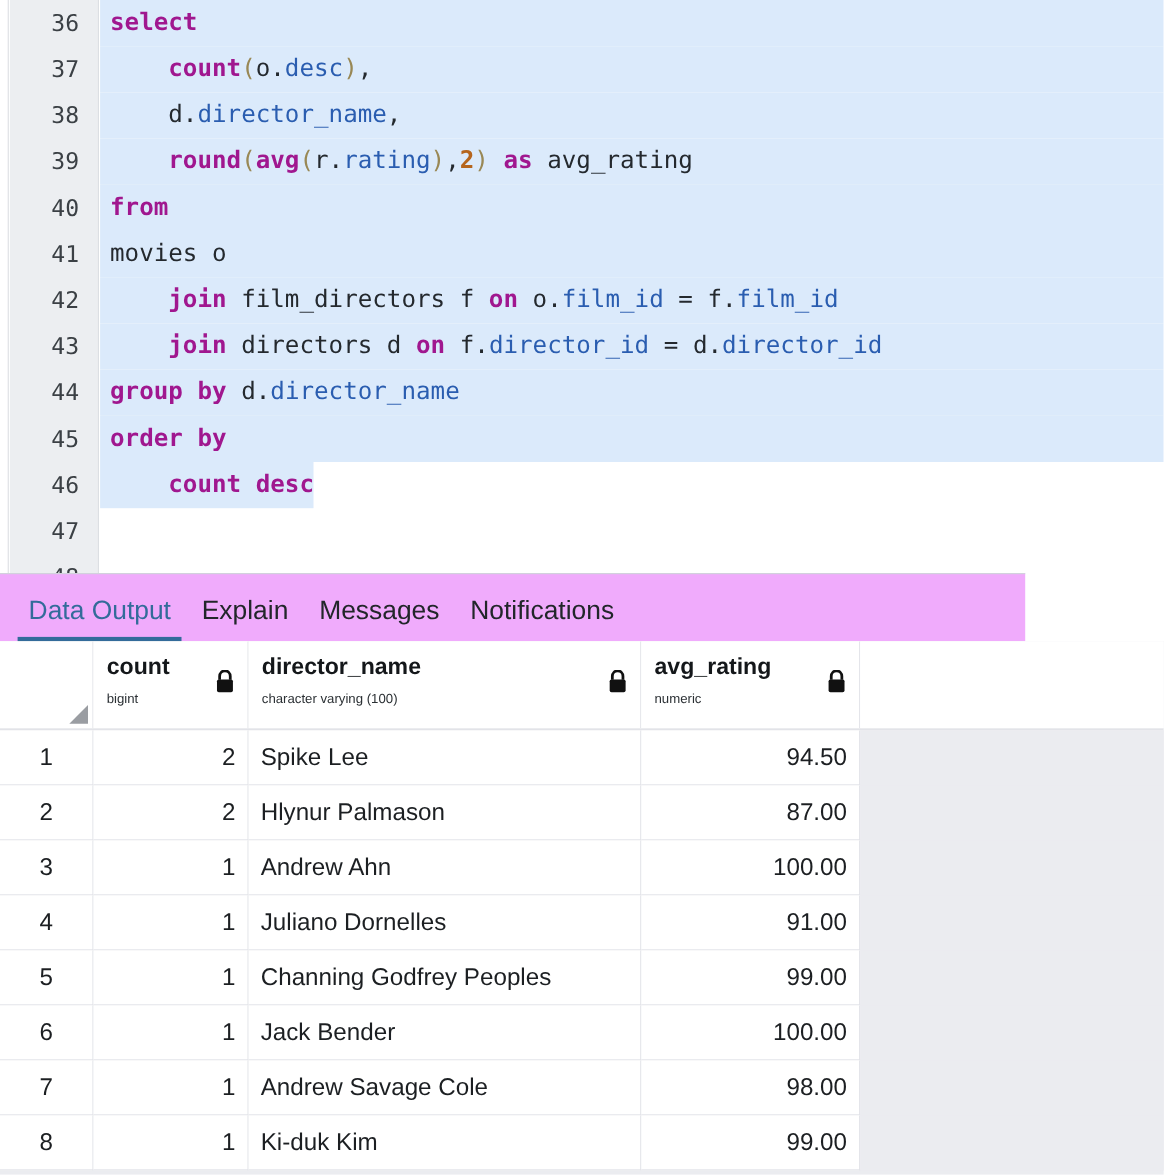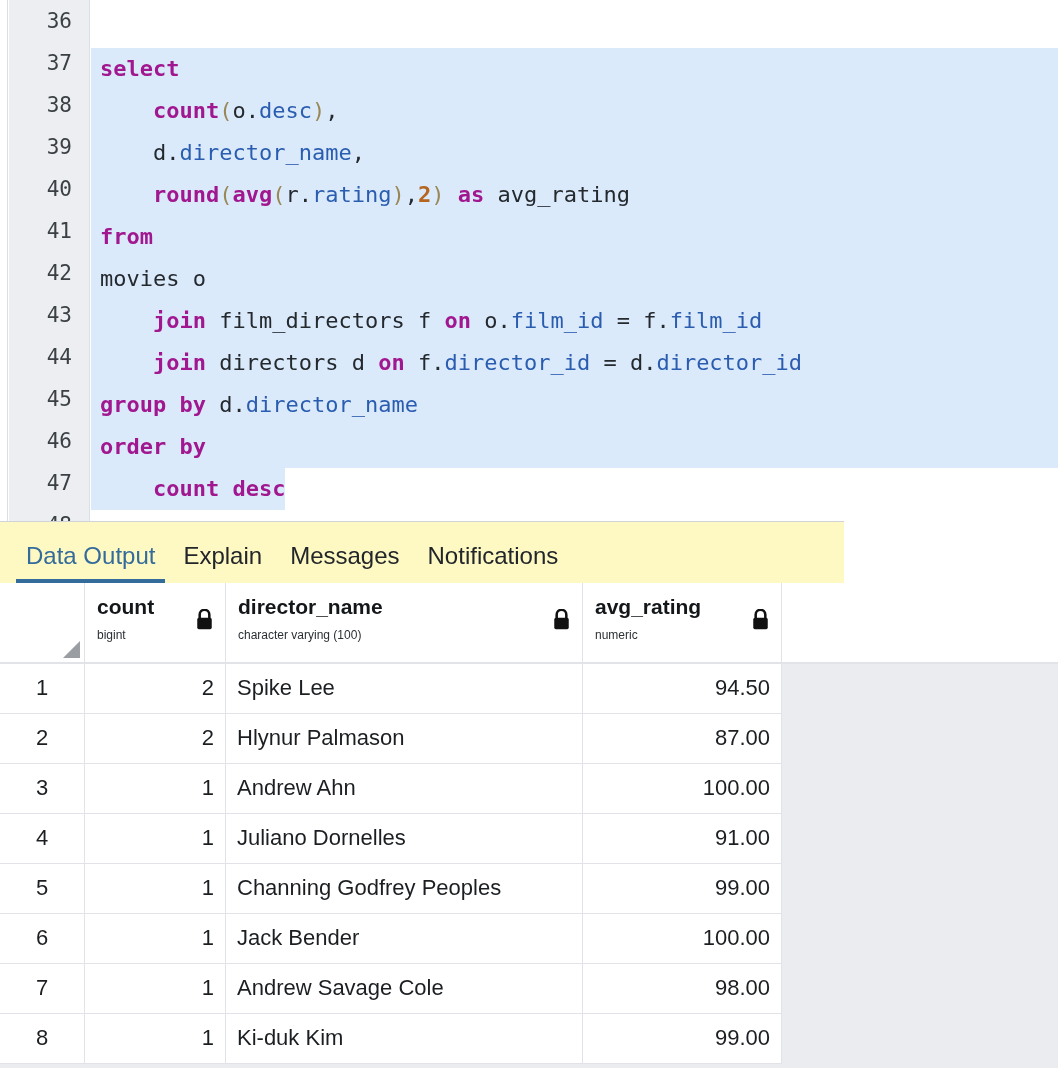--- a/index.html
+++ b/index.html
@@ -22,21 +22,20 @@
     position: absolute; left: 0; top: 0; width: 8px; height: 521px;
     background: #ffffff; border-right: 1px solid #dcdfe3;
   }
   .gutter {
     position: absolute; left: 9px; top: 0; width: 81px; height: 660px;
     background: #eceef1; border-right: 1px solid #dcdfe3;
   }
   .code-area {
     position: absolute; left: 91px; top: 0; right: 0; height: 521px;
     background: #ffffff;
-    margin-top: 48px;
   }
   .code-line {
     position: relative; height: 42px; line-height: 42px; white-space: pre;
     font-family: "DejaVu Sans Mono", "Liberation Mono", monospace;
     font-size: 22px; color: #24292e;
   }
   .sel-full { background: #dbeafb; }
   .sel-part { position: absolute; left: 0; top: 0; height: 42px; background: #dbeafb; }
   .code-text { position: relative; padding-left: 9px; }
   .ln {
@@ -47,22 +46,22 @@
   }
   .kw   { color: #a0178f; font-weight: bold; }
   .fn   { color: #a0178f; font-weight: bold; }
   .id   { color: #2a5db0; }
   .pn   { color: #998855; }
   .num  { color: #b5651d; font-weight: bold; }
   .pl   { color: #24292e; }
 
   
   .tabbar {
-    position: absolute; left: 0; top: 521px; width: 844px; height: 62px;
-    background: #fef9c3; border-top: 1px solid #cfd4da;
+    position: absolute; left: 0; top: 521px; width: 932px; height: 62px;
+    background: #f0abfc; border-top: 1px solid #cfd4da;
   }
   .tabs { display: flex; align-items: flex-end; height: 62px; padding-left: 12px; }
   .tab {
     position: relative;
     font-size: 24px; color: #22262a;
     padding: 0 14px 14px 14px;
     cursor: pointer; white-space: nowrap;
   }
   .tab.active { color: #336b9a; }
   .tab.active::after {

